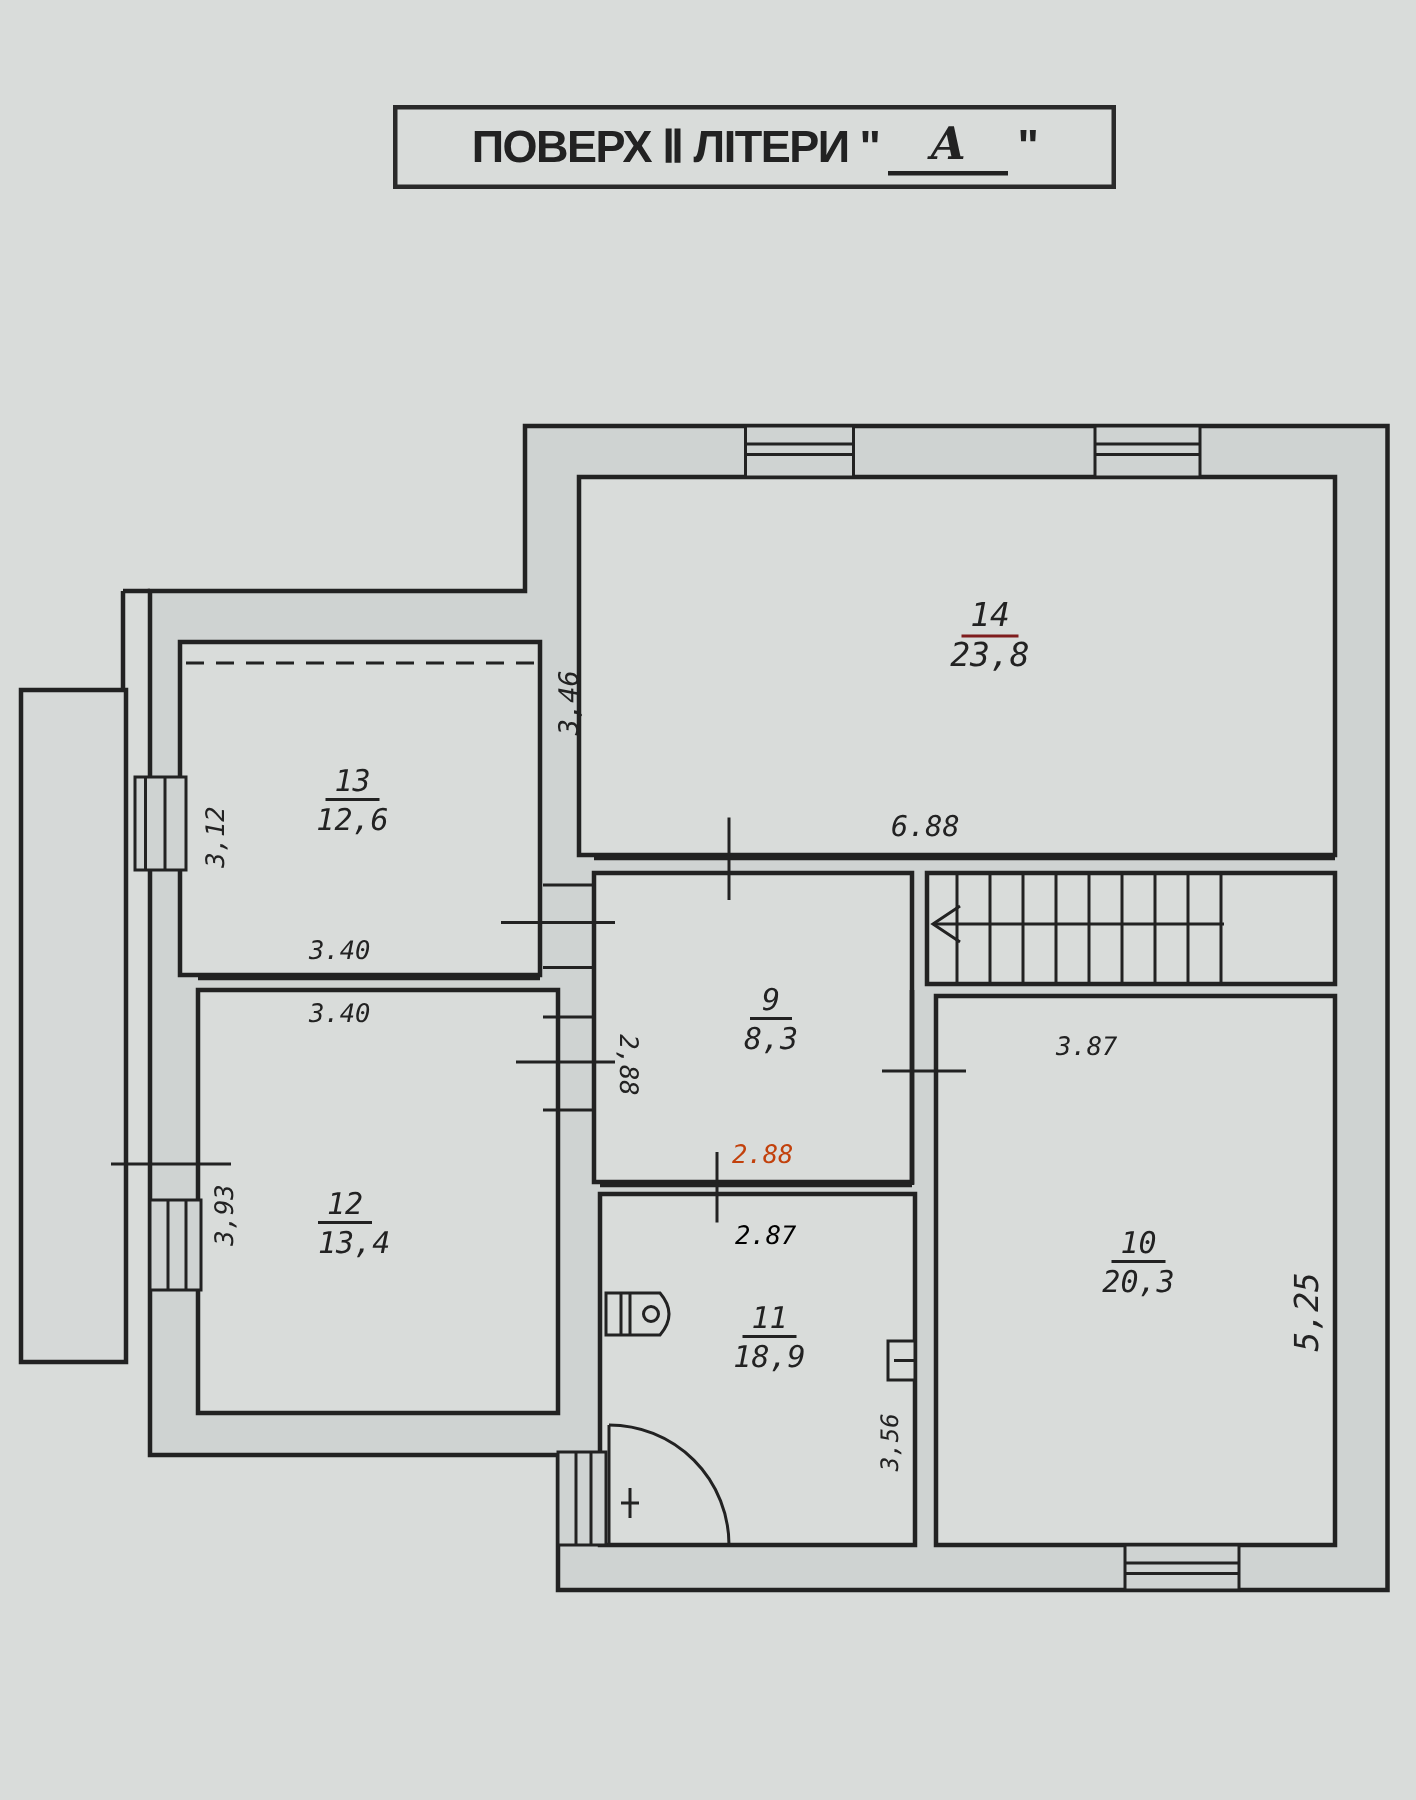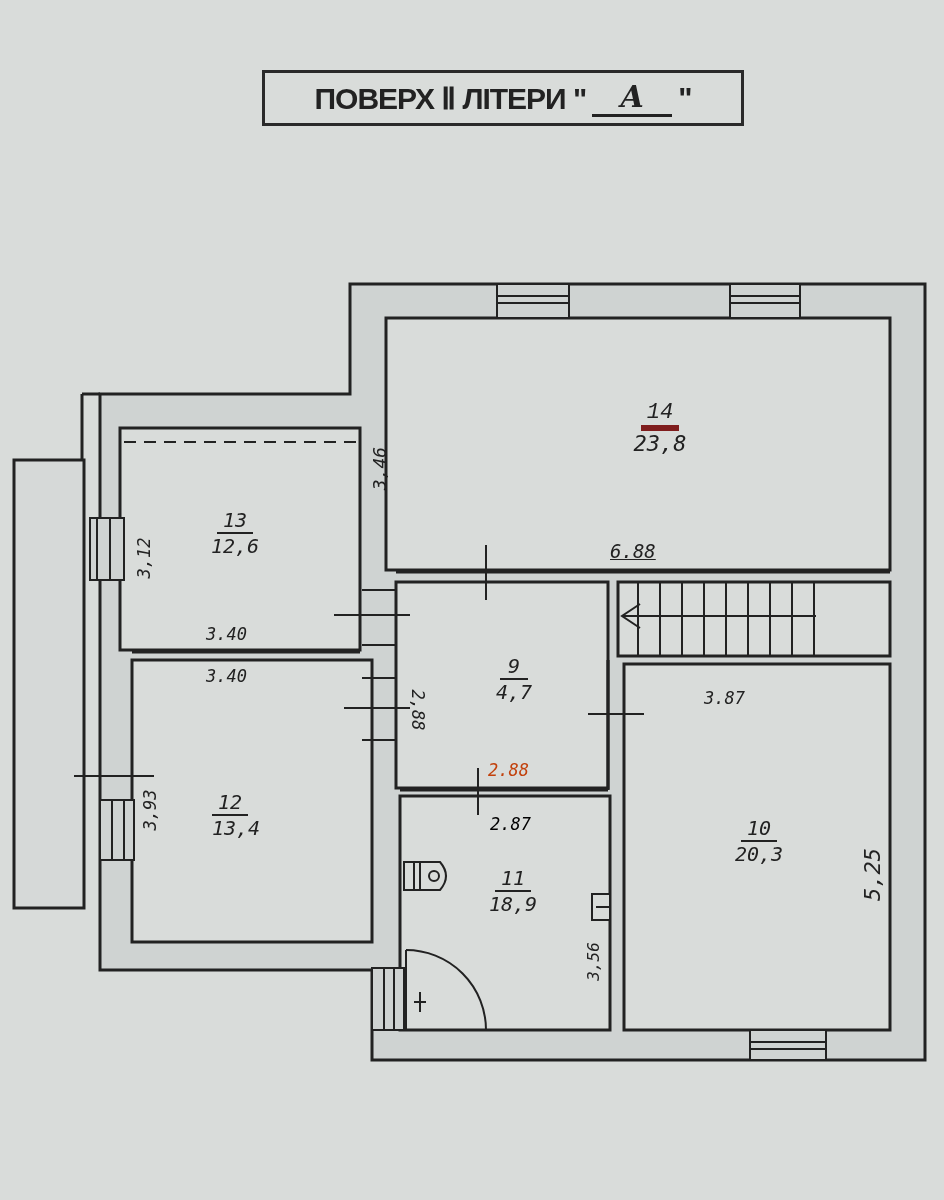--- a/index.html
+++ b/index.html
@@ -136,45 +136,45 @@
     <g stroke-width="2">
       <path d="M406 950 A80 80 0 0 1 486 1030"></path>
       <line x1="406" y1="950" x2="406" y2="1030"></line>
       <line x1="420" y1="992" x2="420" y2="1012"></line>
       <line x1="414" y1="1002" x2="426" y2="1002"></line>
     </g>
   </g>
 </svg>
 
 <div style="position:absolute;left:620px;top:398px;width:80px;text-align:center;font:italic 22px 'DejaVu Sans Mono',monospace;color:#222;">
-  <div style="border-bottom:6px solid #7f1d1d;display:inline-block;padding:0 6px;font-family:Liberation Mono, monospace;">14</div>
+  <div style="border-bottom:2px solid #7f1d1d;display:inline-block;padding:0 6px;">14</div>
   <div>23,8</div>
 </div>
 <div style="position:absolute;left:200px;top:508px;width:70px;text-align:center;font:italic 20px 'DejaVu Sans Mono',monospace;color:#222;">
   <div style="border-bottom:2px solid #222;display:inline-block;padding:0 6px;">13</div>
   <div>12,6</div>
 </div>
 <div style="position:absolute;left:212px;top:790px;width:70px;text-align:left;font:italic 20px 'DejaVu Sans Mono',monospace;color:#222;">
   <div style="border-bottom:2px solid #222;display:inline-block;padding:0 6px;">12</div>
   <div>13,4</div>
 </div>
 <div style="position:absolute;left:484px;top:654px;width:60px;text-align:center;font:italic 20px 'DejaVu Sans Mono',monospace;color:#222;">
   <div style="border-bottom:2px solid #222;display:inline-block;padding:0 8px;">9</div>
-  <div>4,7</div>
+  <div>8,3</div>
 </div>
 <div style="position:absolute;left:724px;top:816px;width:70px;text-align:center;font:italic 20px 'DejaVu Sans Mono',monospace;color:#222;">
   <div style="border-bottom:2px solid #222;display:inline-block;padding:0 6px;">10</div>
   <div>20,3</div>
 </div>
 <div style="position:absolute;left:478px;top:866px;width:70px;text-align:center;font:italic 20px 'DejaVu Sans Mono',monospace;color:#222;">
   <div style="border-bottom:2px solid #222;display:inline-block;padding:0 6px;">11</div>
   <div>18,9</div>
 </div>
 
-<div style="position:absolute;left:610px;top:540px;font:italic 19px 'DejaVu Sans Mono',monospace;color:#222;text-decoration:underline;">6.88</div>
+<div style="position:absolute;left:594px;top:540px;font:italic 19px 'DejaVu Sans Mono',monospace;color:#222;">6.88</div>
 <div style="position:absolute;left:358px;top:458px;transform:rotate(-90deg);font:italic 18px 'DejaVu Sans Mono',monospace;color:#222;">3,46</div>
 <div style="position:absolute;left:206px;top:624px;font:italic 17px 'DejaVu Sans Mono',monospace;color:#222;">3.40</div>
 <div style="position:absolute;left:124px;top:548px;transform:rotate(-90deg);font:italic 17px 'DejaVu Sans Mono',monospace;color:#222;">3,12</div>
 <div style="position:absolute;left:206px;top:666px;font:italic 17px 'DejaVu Sans Mono',monospace;color:#222;">3.40</div>
 <div style="position:absolute;left:130px;top:800px;transform:rotate(-90deg);font:italic 17px 'DejaVu Sans Mono',monospace;color:#222;">3,93</div>
 <div style="position:absolute;left:488px;top:760px;font:italic 17px 'DejaVu Sans Mono',monospace;color:#c2410c;">2.88</div>
 <div style="position:absolute;left:398px;top:700px;transform:rotate(90deg);font:italic 17px 'DejaVu Sans Mono',monospace;color:#222;">2,88</div>
 <div style="position:absolute;left:704px;top:688px;font:italic 17px 'DejaVu Sans Mono',monospace;color:#222;">3.87</div>
 <div style="position:absolute;left:846px;top:862px;transform:rotate(-90deg);font:italic 22px 'DejaVu Sans Mono',monospace;color:#222;">5,25</div>
 <div style="position:absolute;left:490px;top:814px;font:italic 17px 'DejaVu Sans Mono',monospace;color:#000000;">2.87</div>

